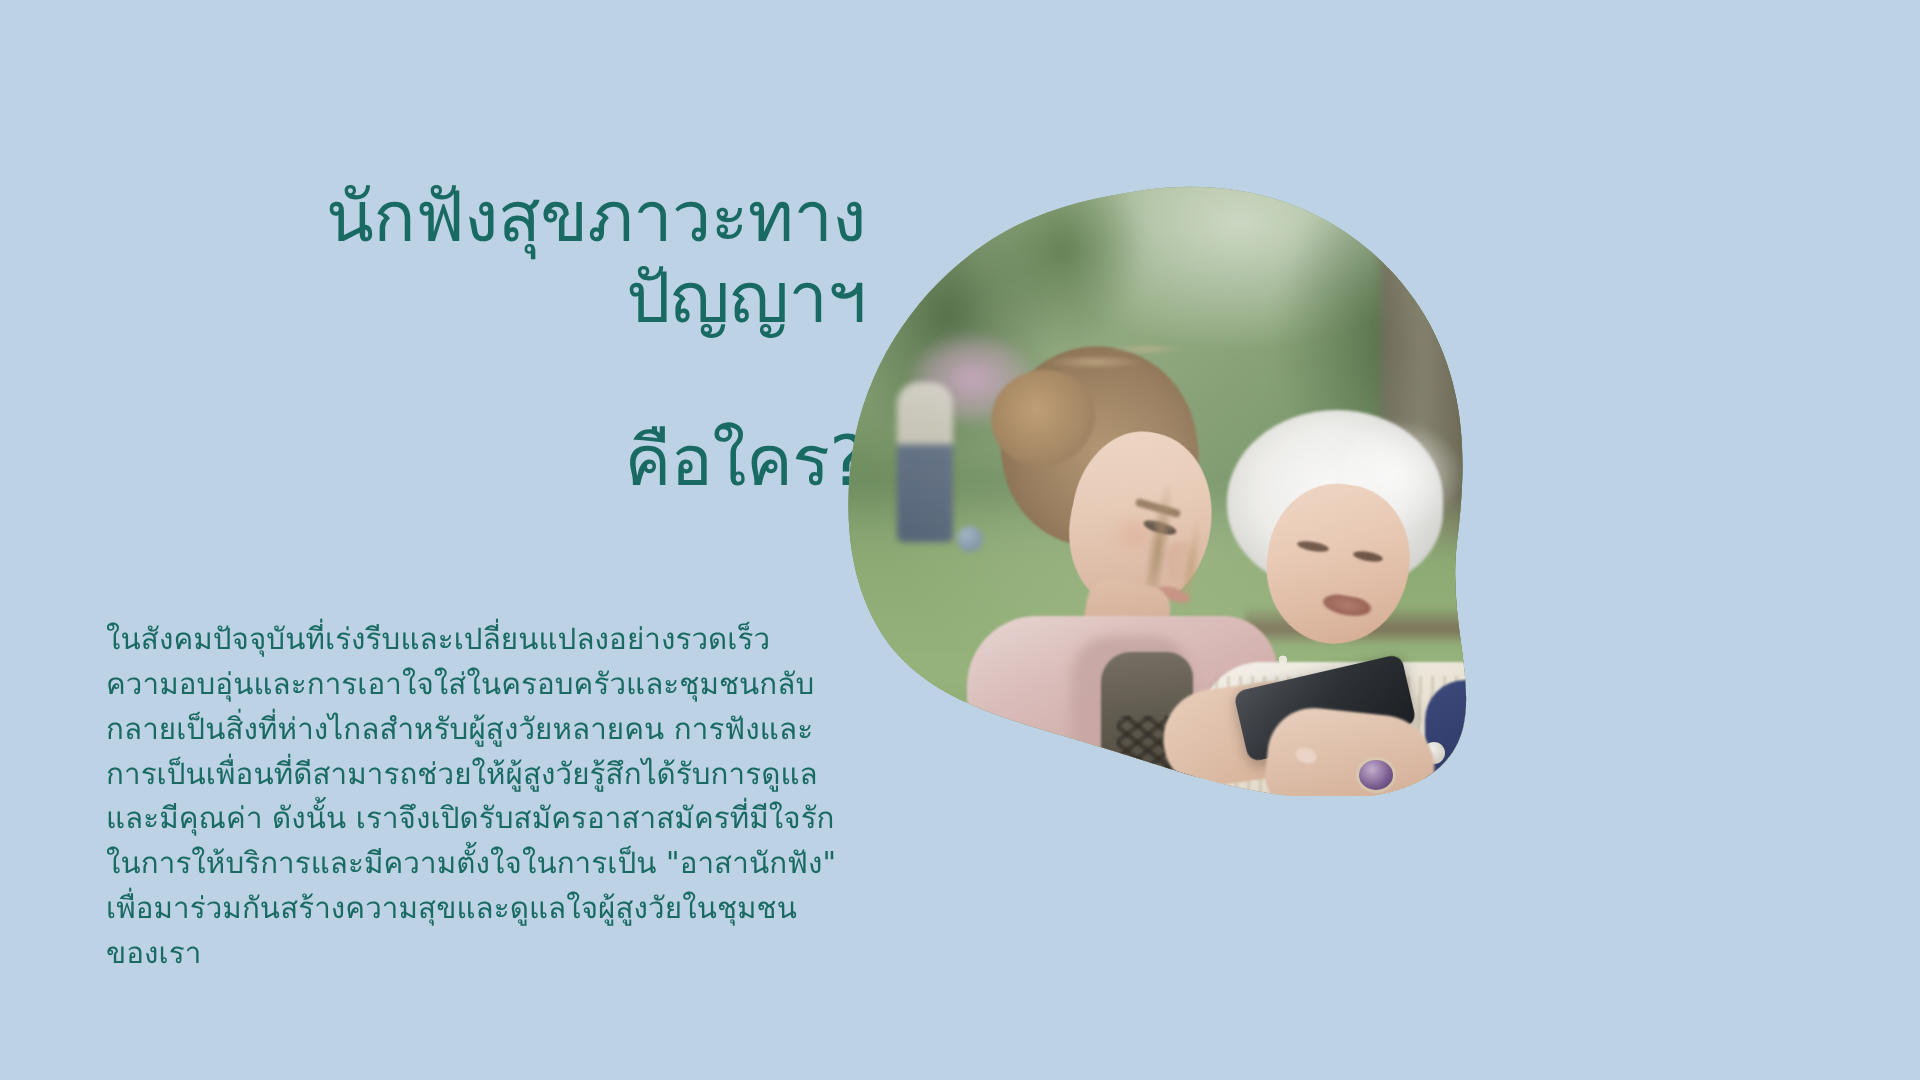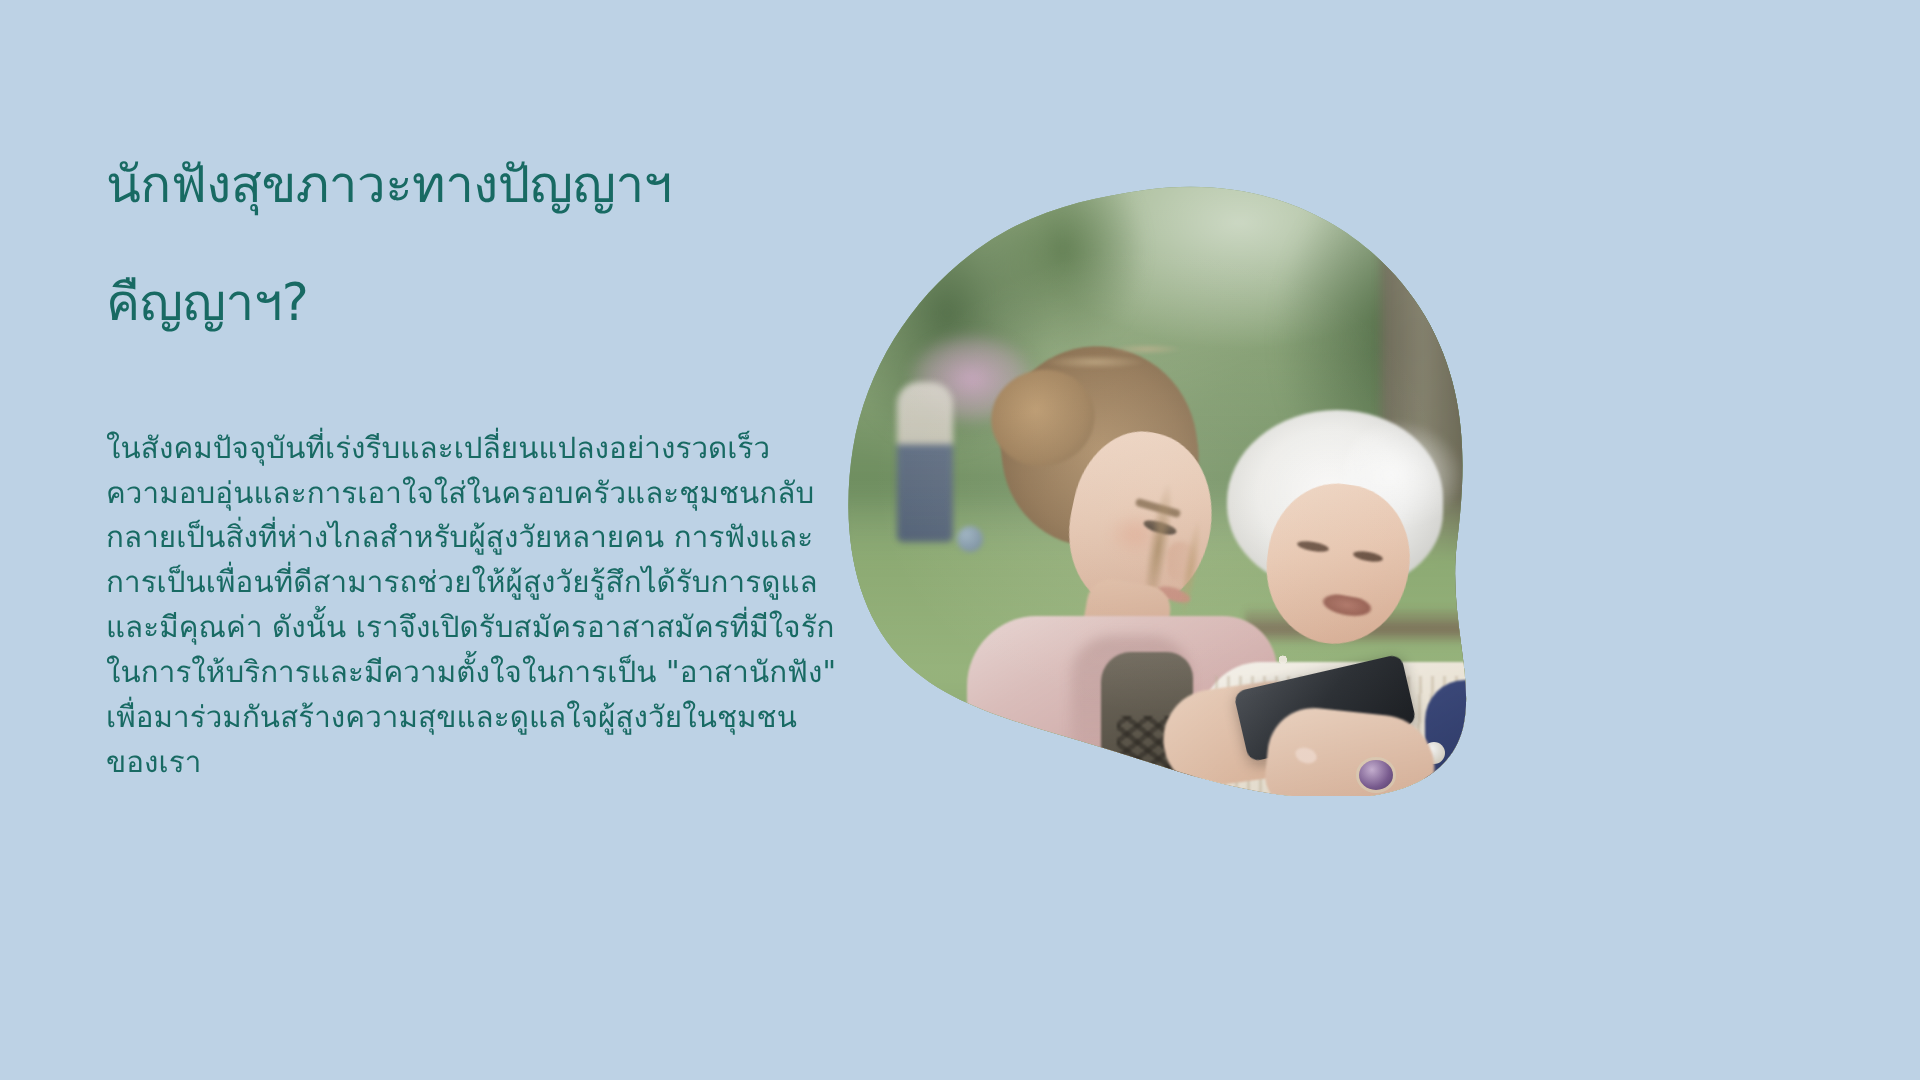--- a/index.html
+++ b/index.html
@@ -18,25 +18,26 @@
 
   
   .text-col {
     position:absolute;
     left:106px; top:96px;
     width:760px;
   }
 
   .headline {
     color:#186a63;
-    font-size:51px;
+    font-size:70px;
     line-height:1.16;
     font-weight:400;
     letter-spacing:-0.5px;
     white-space:pre-line;
+    text-align:right;
   }
   .headline .hl-line { display:block; }
 
   .body-block { margin-top:34px; }
 
   .para {
     color:#186a63;
     font-size:29.5px;
     line-height:1.52;
     font-weight:400;
@@ -333,21 +334,21 @@
 </style>
 </head>
 <body style="background: rgb(189, 210, 229);">
 
 <div class="slide">
 
   <div class="text-col">
 
     <h1 class="headline" style="color: rgb(24, 106, 99);">
       <span class="hl-line">นักฟังสุขภาวะทางปัญญาฯ</span>
-      <span class="hl-line">คืญญาฯ?</span>
+      <span class="hl-line">คือใคร?</span>
     </h1>
 
     <div class="body-block">
       <p class="para" style="color: rgb(24, 106, 99);">ในสังคมปัจจุบันที่เร่งรีบและเปลี่ยนแปลงอย่างรวดเร็ว ความอบอุ่นและการเอาใจใส่ในครอบครัวและชุมชนกลับกลายเป็นสิ่งที่ห่างไกลสำหรับผู้สูงวัยหลายคน การฟังและการเป็นเพื่อนที่ดีสามารถช่วยให้ผู้สูงวัยรู้สึกได้รับการดูแลและมีคุณค่า ดังนั้น เราจึงเปิดรับสมัครอาสาสมัครที่มีใจรักในการให้บริการและมีความตั้งใจในการเป็น "อาสานักฟัง" เพื่อมาร่วมกันสร้างความสุขและดูแลใจผู้สูงวัยในชุมชนของเรา</p>
 
     </div>
 
   </div>
 
   <div class="photo-wrap">

